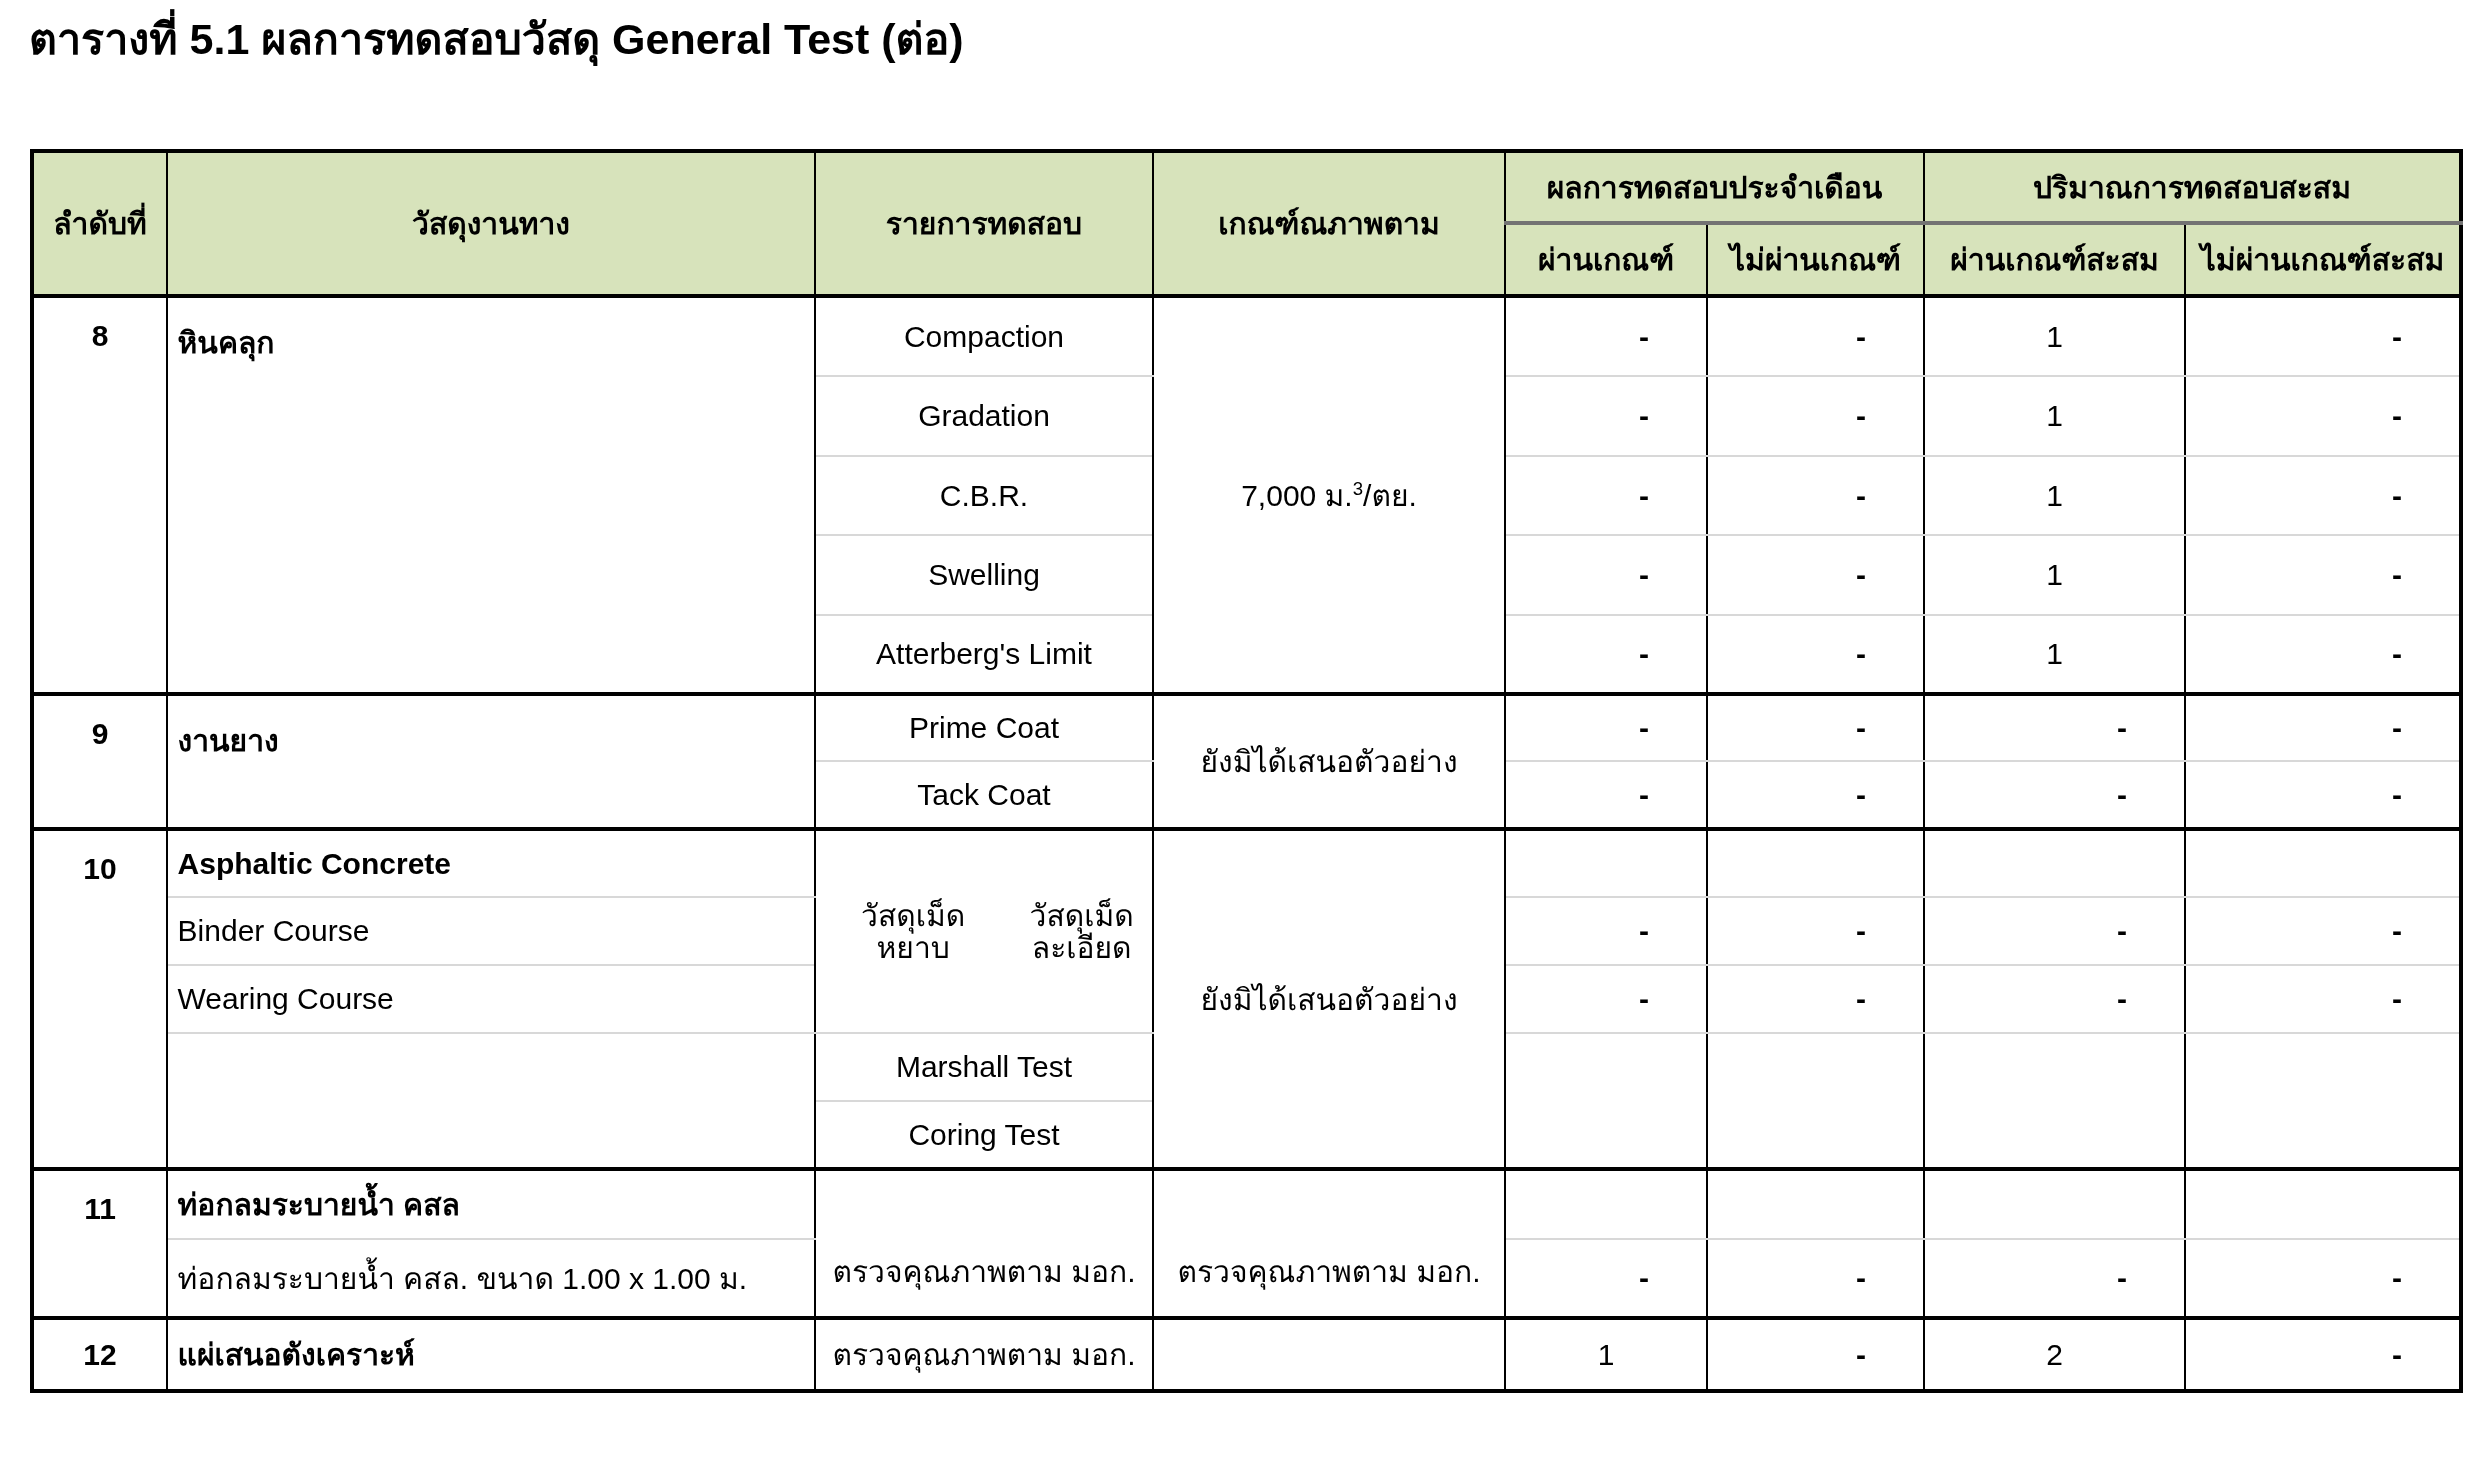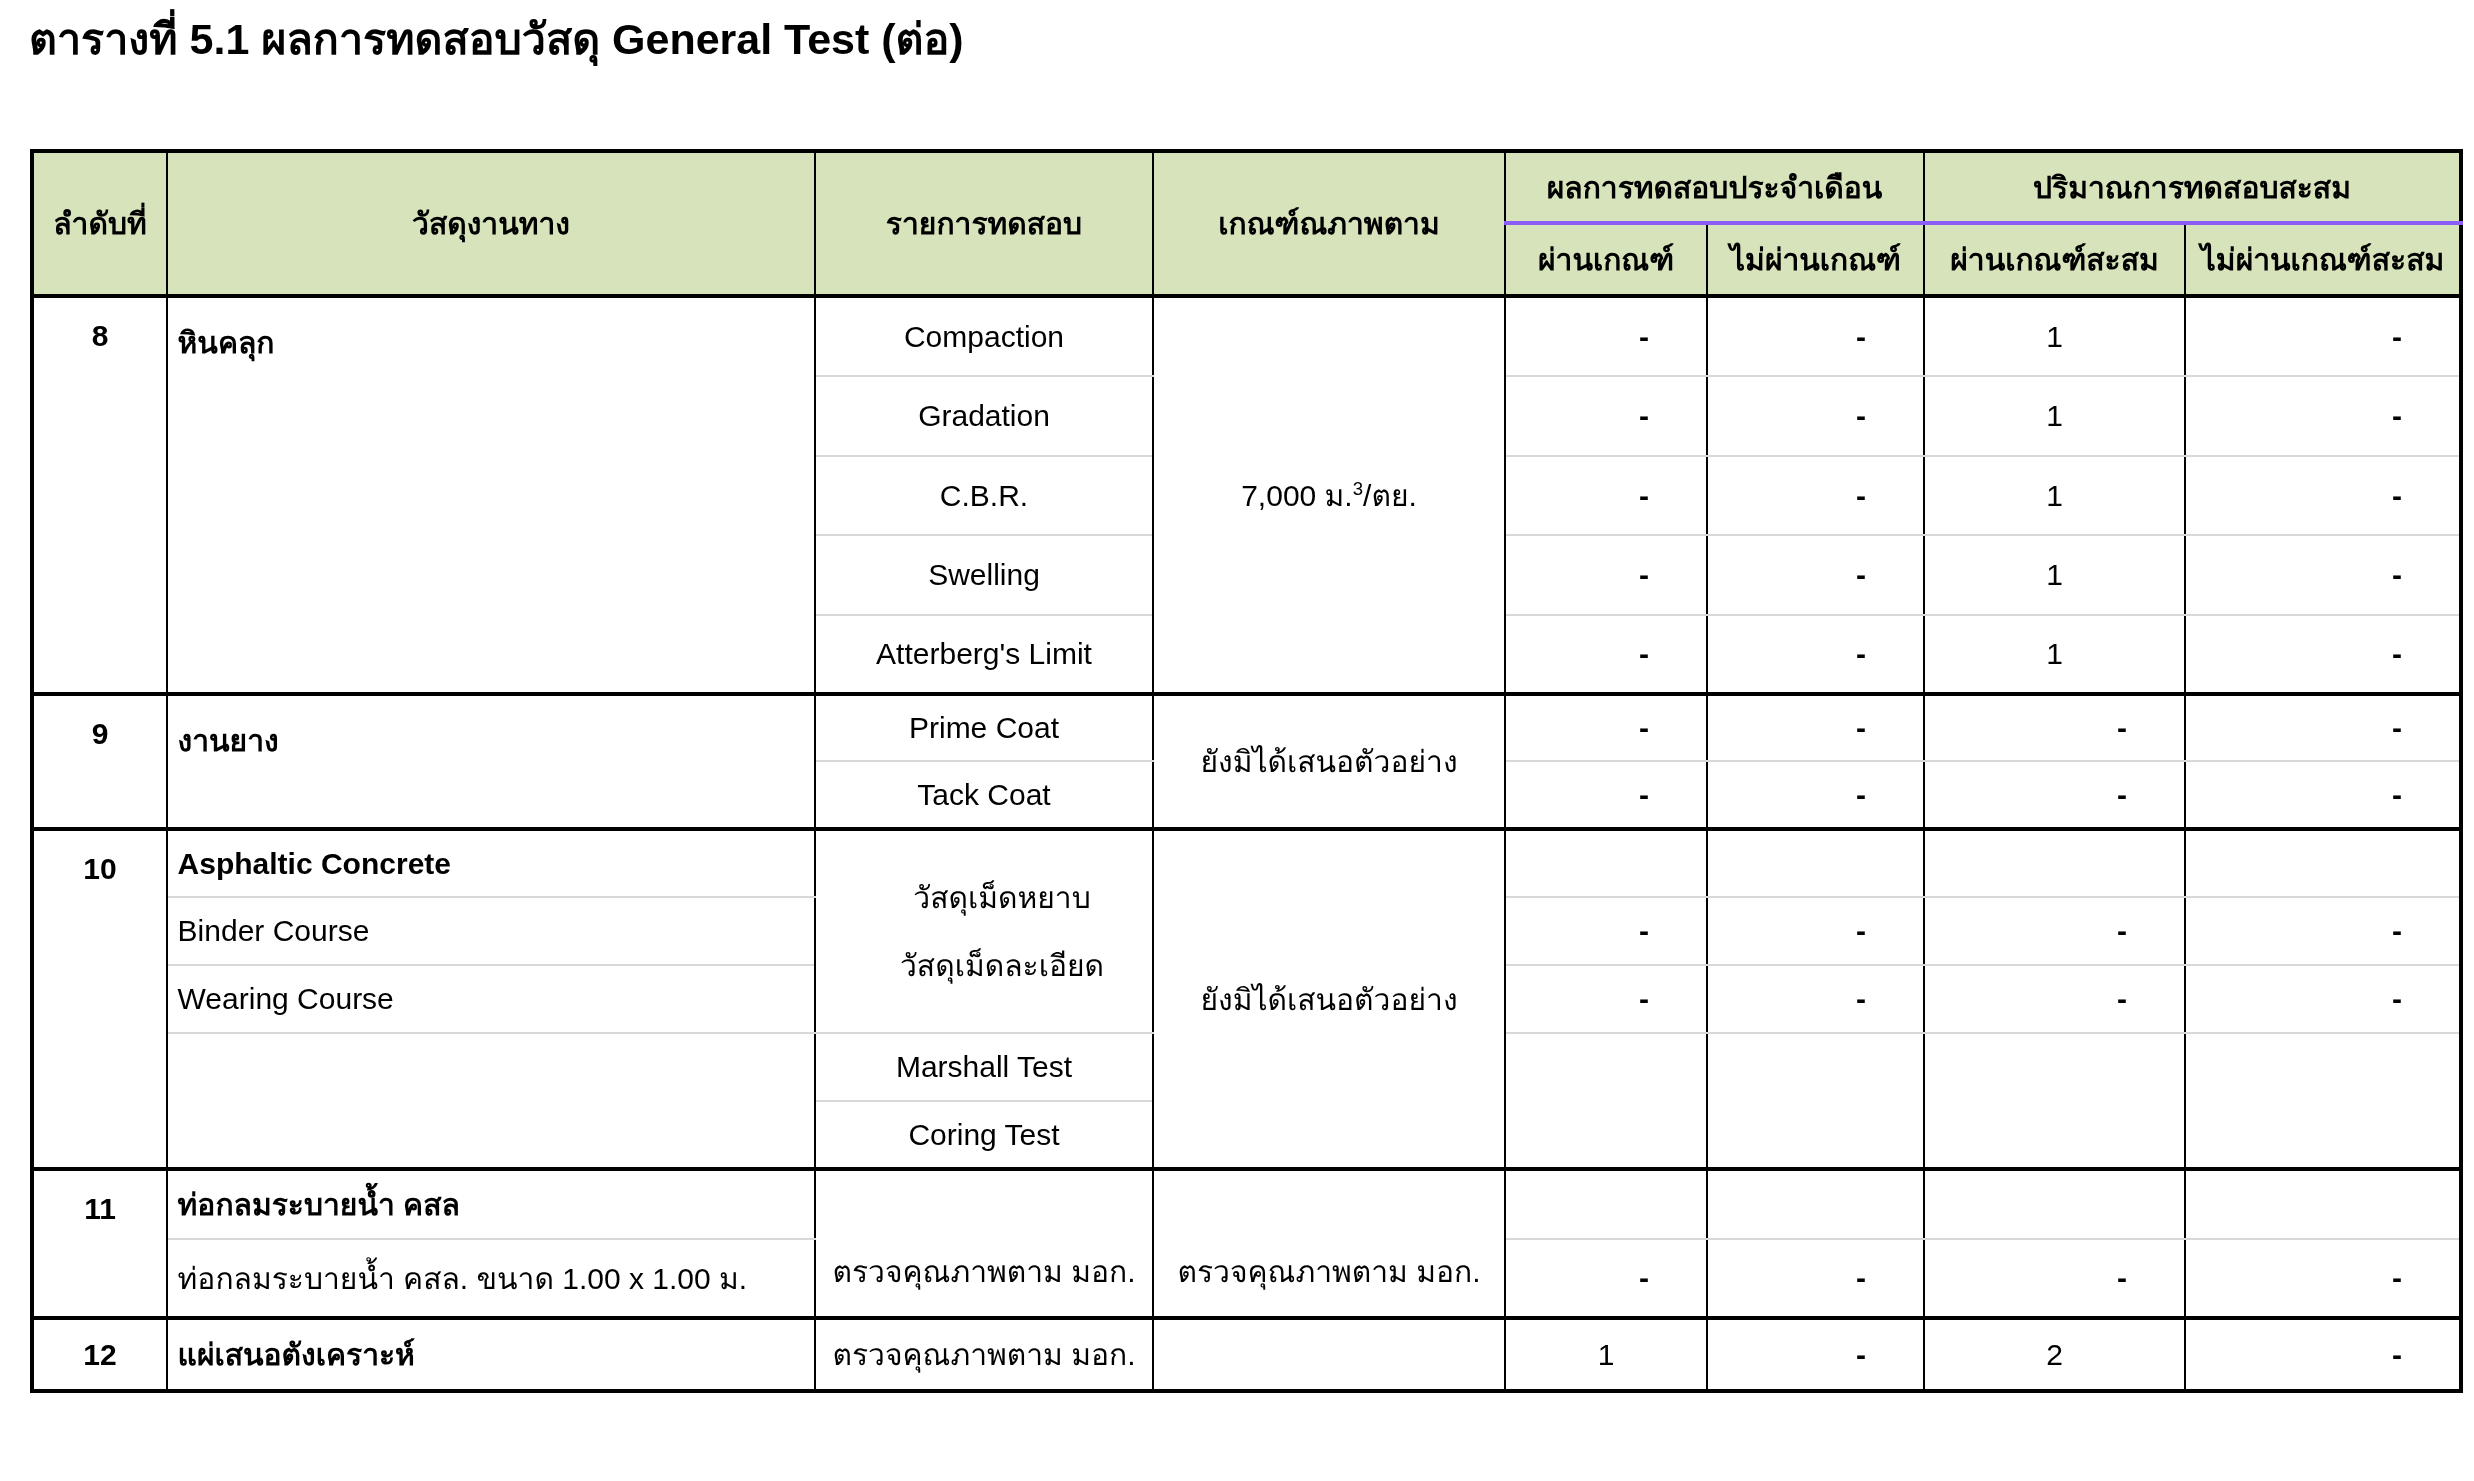--- a/index.html
+++ b/index.html
@@ -35,32 +35,32 @@
     overflow:hidden;
     word-wrap:break-word;
   }
   thead th{
     background:#d7e3bb;
     border:2.4px solid #000;
     font-weight:bold;
     font-size:30px;
   }
   thead{border-bottom:4.8px solid #000;}
-  thead tr.h1 th.group{border-bottom:4px solid #8b5cf6;}
+  thead tr.h1 th.group{border-bottom:4px solid #737373;}
   tbody{border-top:4.8px solid #000;}
 
   td.no{font-weight:bold;}
   td.vtop{vertical-align:top;padding-top:21px;}
   td.mat{text-align:left;padding-left:9.6px;padding-right:5px;}
   td.bold{font-weight:bold;}
   td.dash{text-align:right;padding-right:57px;font-weight:bold;}
   td.num{text-align:center;font-weight:normal;}
   td.vbottom{vertical-align:bottom;padding-bottom:21px;}
   sup.cube{font-size:0.62em;vertical-align:super;line-height:0;}
-  .two-line{display:flex;flex-direction:column;justify-content:flex-start;gap:37px;margin-left:36px;}
+  .two-line{display:flex;flex-direction:row;justify-content:flex-start;gap:37px;margin-left:36px;}
   .two-line div{line-height:1.05;}
 </style>
 </head>
 <body>
 
 <div class="title">ตารางที่ 5.1 ผลการทดสอบวัสดุ General Test (ต่อ)</div>
 
 <table class="results">
   <colgroup>
     <col style="width:135px">

